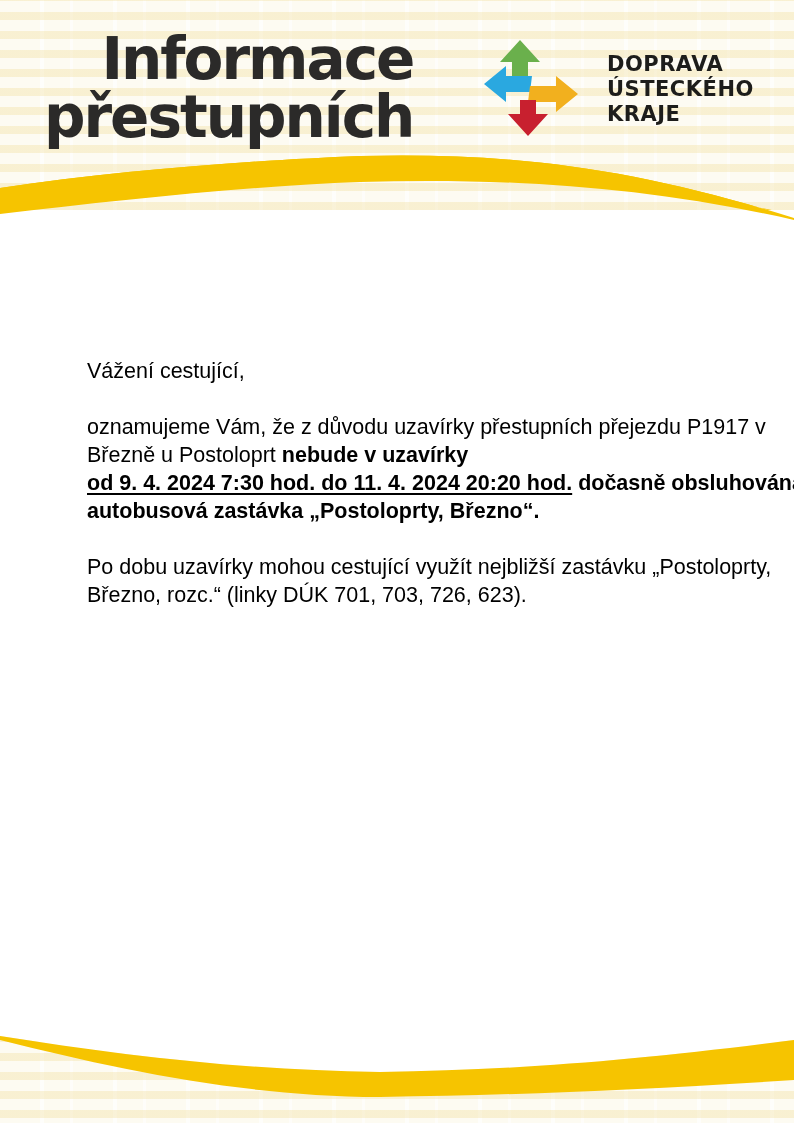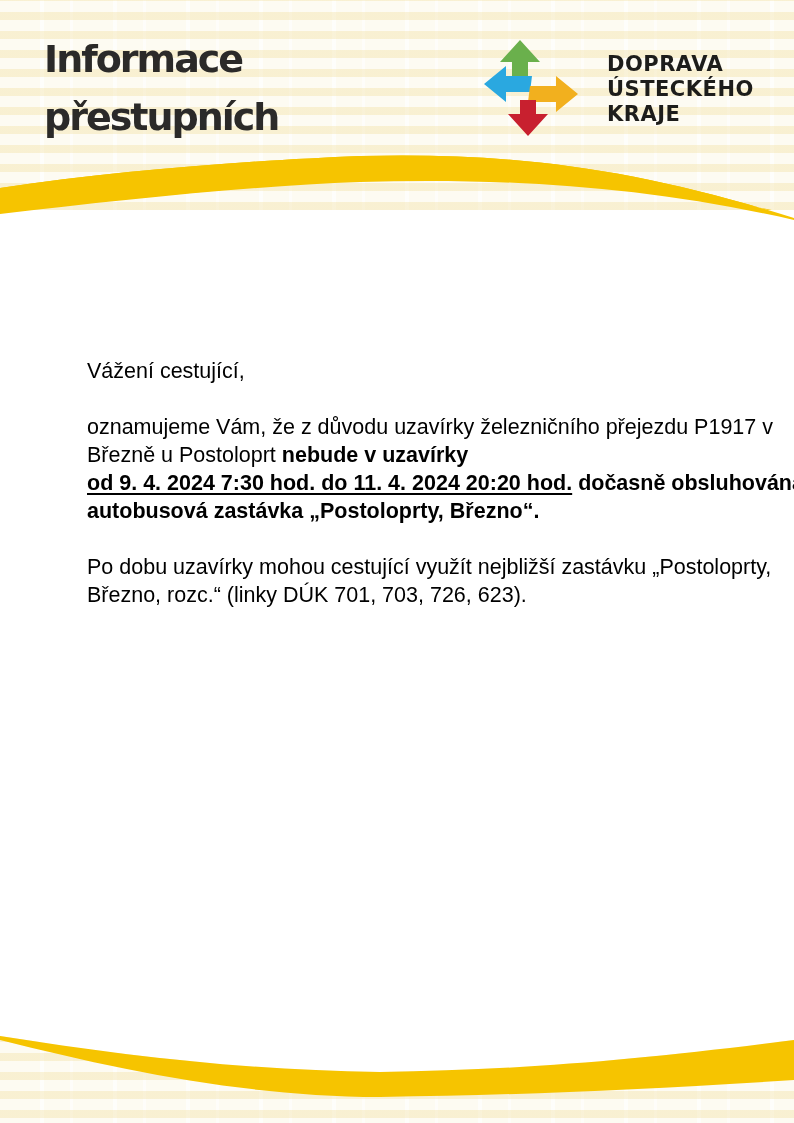--- a/index.html
+++ b/index.html
@@ -17,21 +17,21 @@
   .pattern-top { top: 0; height: 215px; }
   .pattern-bottom { top: 1010px; height: 113px; }
 
   .wave { position: absolute; left: 0; width: 794px; }
   .wave-top { top: 140px; height: 130px; }
   .wave-bottom { top: 1000px; height: 123px; }
 
   .title {
     position: absolute; left: 44px; top: 30px;
     font-family: "DejaVu Sans", sans-serif; font-weight: bold;
-    color: #2b2a29; font-size: 38px; line-height: 58px; letter-spacing: -2px;
+    color: #2b2a29; font-size: 58px; line-height: 58px; letter-spacing: -2px; text-align: right;
   }
   .title div { white-space: nowrap; }
 
   .logo { position: absolute; left: 482px; top: 38px; width: 300px; height: 100px; }
   .logo svg { position: absolute; left: 0; top: 0; }
   .logo-text {
     position: absolute; left: 115px; top: 14px;
     font-family: "DejaVu Sans", sans-serif; font-weight: bold;
     font-size: 21px; line-height: 25px; color: #1d1d1b; letter-spacing: 0.5px;
   }
@@ -69,21 +69,21 @@
   </svg>
   <div class="logo-text">
     <div>DOPRAVA</div>
     <div>ÚSTECKÉHO</div>
     <div>KRAJE</div>
   </div>
 </div>
 
 <div class="content">
   <p>Vážení cestující,</p>
-  <p><span>oznamujeme Vám, že z důvodu uzavírky železničního přejezdu P1917 v Březně u Postoloprt </span><span class="b">nebude v uzavírky</span><br><span class="b u">od 9. 4. 2024 7:30 hod. do 11. 4. 2024 20:20 hod.</span><span class="b"> dočasně obsluhována autobusová zastávka „Postoloprty, Březno“.</span></p>
+  <p><span>oznamujeme Vám, že z důvodu uzavírky přestupních přejezdu P1917 v Březně u Postoloprt </span><span class="b">nebude v uzavírky</span><br><span class="b u">od 9. 4. 2024 7:30 hod. do 11. 4. 2024 20:20 hod.</span><span class="b"> dočasně obsluhována autobusová zastávka „Postoloprty, Březno“.</span></p>
   <p>Po dobu uzavírky mohou cestující využít nejbližší zastávku „Postoloprty, Březno, rozc.“ (linky DÚK 701, 703, 726, 623).</p>
 </div>
 
 <div class="pattern pattern-bottom"></div>
 <svg class="wave wave-bottom" viewBox="0 0 794 123" preserveAspectRatio="none">
   <path d="M0 0 L794 0 L794 40 C 640 60, 520 70, 380 72 C 240 70, 120 55, 0 36 Z" fill="#ffffff"></path>
   <path d="M0 36 C 120 55, 240 70, 380 72 C 520 70, 640 60, 794 40 L 794 80 C 640 90, 520 95, 380 97 C 240 96, 120 70, 0 40 Z" fill="#f6c400"></path>
 </svg>
 
 </body></html>

